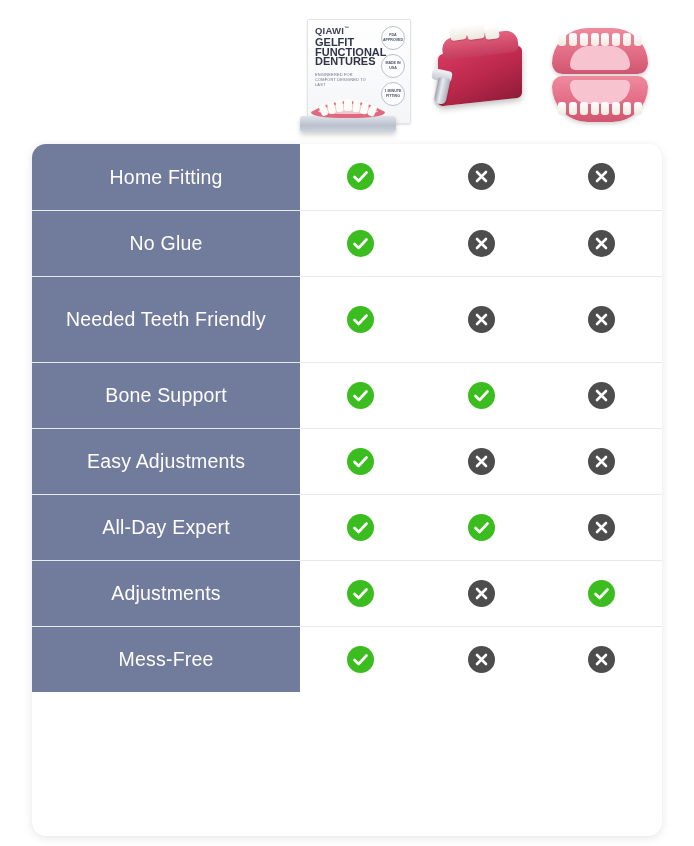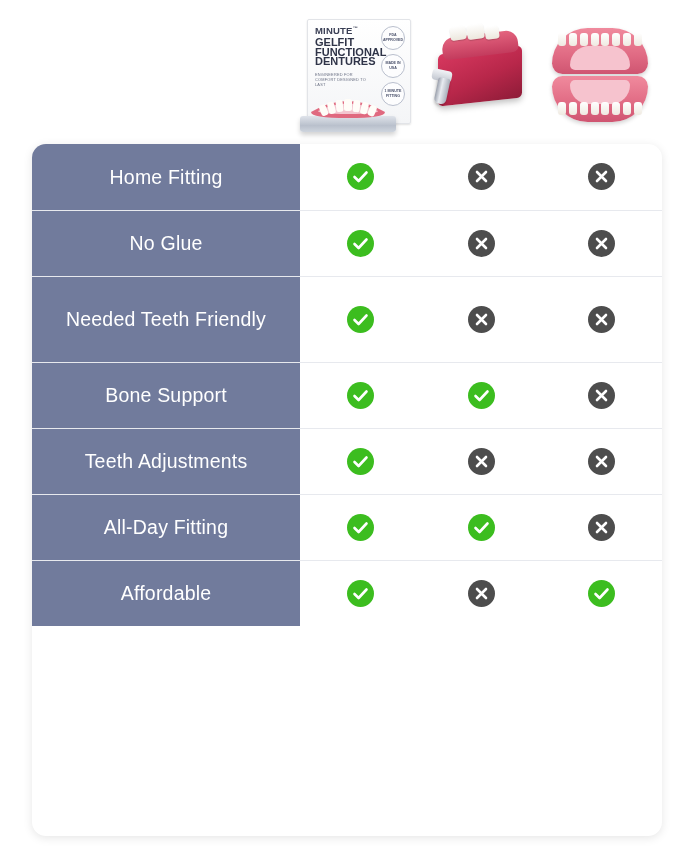--- a/index.html
+++ b/index.html
@@ -288,21 +288,21 @@
 </style>
 </head>
 <body>
 
 <div class="page">
 
   <div class="header-row">
 
     <div class="header-cell">
       <div class="box">
-        <div class="box-brand"><span>MINUTE</span><sup>™</sup></div>
+        <div class="box-brand"><span>QIAWI</span><sup>™</sup></div>
         <div class="box-title">GELFIT FUNCTIONAL DENTURES</div>
         <div class="box-sub">ENGINEERED FOR COMFORT DESIGNED TO LAST</div>
         <div class="seal seal-1">FDA APPROVED</div>
         <div class="seal seal-2">MADE IN USA</div>
         <div class="seal seal-3">1 MINUTE FITTING</div>
       </div>
       <div class="tray"></div>
       <svg class="denture-front" viewBox="0 0 80 26">
         <path d="M3 18 Q40 -4 77 18 Q77 24 40 24 Q3 24 3 18 Z" fill="#e0697f"></path>
         <path d="M10 17 Q40 2 70 17 Q70 20 40 20 Q10 20 10 17 Z" fill="#f3c6d0"></path>
@@ -409,56 +409,68 @@
                 </svg></span></td>
           <td class="mark"><span class="icon yes"><svg width="27" height="27" viewBox="0 0 27 27">
                   <path d="M7.5 14 L11.6 18 L19.5 9.5" stroke="#ffffff" stroke-width="2.6" fill="none" stroke-linecap="round" stroke-linejoin="round"></path>
                 </svg></span></td>
           <td class="mark"><span class="icon no"><svg width="27" height="27" viewBox="0 0 27 27">
                   <path d="M9 9 L18 18 M18 9 L9 18" stroke="#ffffff" stroke-width="2.6" stroke-linecap="round"></path>
                 </svg></span></td>
         </tr>
 
         <tr>
-          <td class="feature">Teeth Adjustments</td>
-          <td class="mark"><span class="icon yes"><svg width="27" height="27" viewBox="0 0 27 27">
-                  <path d="M7.5 14 L11.6 18 L19.5 9.5" stroke="#ffffff" stroke-width="2.6" fill="none" stroke-linecap="round" stroke-linejoin="round"></path>
-                </svg></span></td>
-          <td class="mark"><span class="icon no"><svg width="27" height="27" viewBox="0 0 27 27">
-                  <path d="M9 9 L18 18 M18 9 L9 18" stroke="#ffffff" stroke-width="2.6" stroke-linecap="round"></path>
-                </svg></span></td>
-          <td class="mark"><span class="icon no"><svg width="27" height="27" viewBox="0 0 27 27">
-                  <path d="M9 9 L18 18 M18 9 L9 18" stroke="#ffffff" stroke-width="2.6" stroke-linecap="round"></path>
-                </svg></span></td>
-        </tr>
-
-
-        <tr>
-          <td class="feature">All-Day Fitting</td>
-          <td class="mark"><span class="icon yes"><svg width="27" height="27" viewBox="0 0 27 27">
-                  <path d="M7.5 14 L11.6 18 L19.5 9.5" stroke="#ffffff" stroke-width="2.6" fill="none" stroke-linecap="round" stroke-linejoin="round"></path>
-                </svg></span></td>
-          <td class="mark"><span class="icon yes"><svg width="27" height="27" viewBox="0 0 27 27">
-                  <path d="M7.5 14 L11.6 18 L19.5 9.5" stroke="#ffffff" stroke-width="2.6" fill="none" stroke-linecap="round" stroke-linejoin="round"></path>
-                </svg></span></td>
-          <td class="mark"><span class="icon no"><svg width="27" height="27" viewBox="0 0 27 27">
-                  <path d="M9 9 L18 18 M18 9 L9 18" stroke="#ffffff" stroke-width="2.6" stroke-linecap="round"></path>
-                </svg></span></td>
-        </tr>
-
-        <tr>
-          <td class="feature">Affordable</td>
-          <td class="mark"><span class="icon yes"><svg width="27" height="27" viewBox="0 0 27 27">
-                  <path d="M7.5 14 L11.6 18 L19.5 9.5" stroke="#ffffff" stroke-width="2.6" fill="none" stroke-linecap="round" stroke-linejoin="round"></path>
-                </svg></span></td>
-          <td class="mark"><span class="icon no"><svg width="27" height="27" viewBox="0 0 27 27">
-                  <path d="M9 9 L18 18 M18 9 L9 18" stroke="#ffffff" stroke-width="2.6" stroke-linecap="round"></path>
-                </svg></span></td>
-          <td class="mark"><span class="icon yes"><svg width="27" height="27" viewBox="0 0 27 27">
-                  <path d="M7.5 14 L11.6 18 L19.5 9.5" stroke="#ffffff" stroke-width="2.6" fill="none" stroke-linecap="round" stroke-linejoin="round"></path>
-                </svg></span></td>
-        </tr>
-
-
+          <td class="feature">Easy Adjustments</td>
+          <td class="mark"><span class="icon yes"><svg width="27" height="27" viewBox="0 0 27 27">
+                  <path d="M7.5 14 L11.6 18 L19.5 9.5" stroke="#ffffff" stroke-width="2.6" fill="none" stroke-linecap="round" stroke-linejoin="round"></path>
+                </svg></span></td>
+          <td class="mark"><span class="icon no"><svg width="27" height="27" viewBox="0 0 27 27">
+                  <path d="M9 9 L18 18 M18 9 L9 18" stroke="#ffffff" stroke-width="2.6" stroke-linecap="round"></path>
+                </svg></span></td>
+          <td class="mark"><span class="icon no"><svg width="27" height="27" viewBox="0 0 27 27">
+                  <path d="M9 9 L18 18 M18 9 L9 18" stroke="#ffffff" stroke-width="2.6" stroke-linecap="round"></path>
+                </svg></span></td>
+        </tr>
+
+
+        <tr>
+          <td class="feature">All-Day Expert</td>
+          <td class="mark"><span class="icon yes"><svg width="27" height="27" viewBox="0 0 27 27">
+                  <path d="M7.5 14 L11.6 18 L19.5 9.5" stroke="#ffffff" stroke-width="2.6" fill="none" stroke-linecap="round" stroke-linejoin="round"></path>
+                </svg></span></td>
+          <td class="mark"><span class="icon yes"><svg width="27" height="27" viewBox="0 0 27 27">
+                  <path d="M7.5 14 L11.6 18 L19.5 9.5" stroke="#ffffff" stroke-width="2.6" fill="none" stroke-linecap="round" stroke-linejoin="round"></path>
+                </svg></span></td>
+          <td class="mark"><span class="icon no"><svg width="27" height="27" viewBox="0 0 27 27">
+                  <path d="M9 9 L18 18 M18 9 L9 18" stroke="#ffffff" stroke-width="2.6" stroke-linecap="round"></path>
+                </svg></span></td>
+        </tr>
+
+        <tr>
+          <td class="feature">Adjustments</td>
+          <td class="mark"><span class="icon yes"><svg width="27" height="27" viewBox="0 0 27 27">
+                  <path d="M7.5 14 L11.6 18 L19.5 9.5" stroke="#ffffff" stroke-width="2.6" fill="none" stroke-linecap="round" stroke-linejoin="round"></path>
+                </svg></span></td>
+          <td class="mark"><span class="icon no"><svg width="27" height="27" viewBox="0 0 27 27">
+                  <path d="M9 9 L18 18 M18 9 L9 18" stroke="#ffffff" stroke-width="2.6" stroke-linecap="round"></path>
+                </svg></span></td>
+          <td class="mark"><span class="icon yes"><svg width="27" height="27" viewBox="0 0 27 27">
+                  <path d="M7.5 14 L11.6 18 L19.5 9.5" stroke="#ffffff" stroke-width="2.6" fill="none" stroke-linecap="round" stroke-linejoin="round"></path>
+                </svg></span></td>
+        </tr>
+
+
+        <tr>
+          <td class="feature">Mess-Free</td>
+          <td class="mark"><span class="icon yes"><svg width="27" height="27" viewBox="0 0 27 27">
+                  <path d="M7.5 14 L11.6 18 L19.5 9.5" stroke="#ffffff" stroke-width="2.6" fill="none" stroke-linecap="round" stroke-linejoin="round"></path>
+                </svg></span></td>
+          <td class="mark"><span class="icon no"><svg width="27" height="27" viewBox="0 0 27 27">
+                  <path d="M9 9 L18 18 M18 9 L9 18" stroke="#ffffff" stroke-width="2.6" stroke-linecap="round"></path>
+                </svg></span></td>
+          <td class="mark"><span class="icon no"><svg width="27" height="27" viewBox="0 0 27 27">
+                  <path d="M9 9 L18 18 M18 9 L9 18" stroke="#ffffff" stroke-width="2.6" stroke-linecap="round"></path>
+                </svg></span></td>
+        </tr>
       </tbody>
     </table>
   </div>
 </div>
 
 </body></html>

